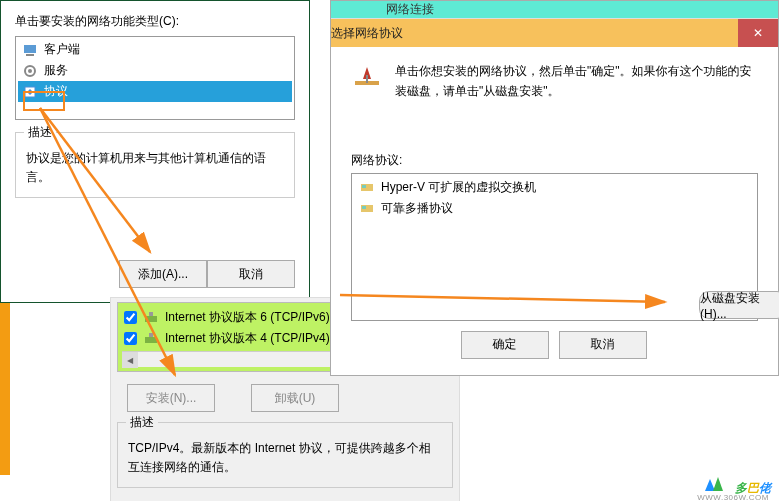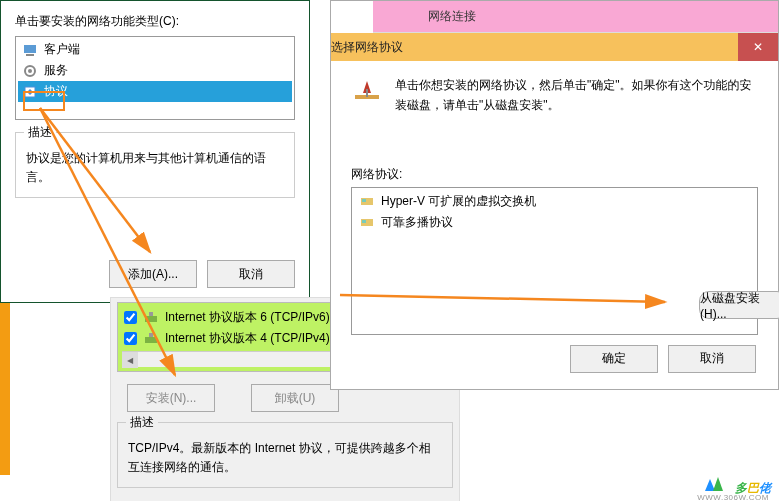--- a/index.html
+++ b/index.html
@@ -9,46 +9,46 @@
 .dlg1-label { margin-bottom: 6px; color: #000; }
 .lb1 { border: 1px solid #999; background: #fff; height: 84px; margin-bottom: 12px; padding: 2px; }
 .lb1-item { display: flex; align-items: center; gap: 6px; padding: 2px 4px; color: #000; }
 .lb1-item.sel { background: #26a0da; color: #fff; }
 .ico { width: 16px; height: 16px; display: inline-flex; align-items: center; justify-content: center; }
 
 .group { border: 1px solid #ccc; position: relative; padding: 16px 10px 10px; margin-bottom: 14px; }
 .group-title { position: absolute; top: -9px; left: 8px; background: #fff; padding: 0 4px; color: #000; }
 .desc-text { color: #000; line-height: 1.6; }
 
-.btn-row { display: flex; justify-content: flex-end; gap: 10px; margin-top: 8px; }
+.btn-row { display: flex; justify-content: flex-end; margin-top: 8px; }
 .btn { min-width: 88px; height: 28px; border: 1px solid #aaa; background: #f0f0f0; display: inline-flex; align-items: center; justify-content: center; cursor: pointer; }
 .btn.disabled { color: #888; }
 
 .panel2 { position: absolute; left: 110px; top: 297px; width: 350px; background: #f0f0f0; padding: 4px 6px 12px; border: 1px solid #ddd; }
 .chk-list { background: #bef264; border: 1px solid #bbb; padding: 4px; }
 .chk-row { display: flex; align-items: center; gap: 6px; padding: 2px; }
 .chk-row input { margin: 0; }
 .scrollbar { height: 16px; background: #f0f0f0; border-top: 1px solid #ccc; margin-top: 2px; display: flex; justify-content: space-between; }
 .scr-btn { width: 16px; height: 16px; background: #ddd; display: flex; align-items: center; justify-content: center; color: #666; font-size: 8px; }
 .panel2 .btn-row2 { display: flex; gap: 36px; margin: 12px 0 10px 10px; }
 .panel2 .group { background: #f0f0f0; }
 .panel2 .group-title { background: #f0f0f0; }
 
 .dlg2 { position: absolute; left: 330px; top: 0; width: 449px; border: 1px solid #aaa; background: #fff; }
-.titlebar-top { height: 32px; background: #f9a8d4; border-bottom: 1px solid #ddd; display: flex; align-items: center; padding-left: 55px; color: #333; margin-left: 42px; }
+.titlebar-top { height: 18px; background: #5eead4; border-bottom: 1px solid #ddd; display: flex; align-items: center; padding-left: 55px; color: #333; }
 .titlebar { height: 28px; background: #f7c15c; display: flex; align-items: center; justify-content: flex-start; position: relative; color: #222; }
 .close-btn { position: absolute; right: 0; top: 0; width: 40px; height: 28px; background: #c75050; color: #fff; display: flex; align-items: center; justify-content: center; font-size: 14px; }
 .dlg2-body { padding: 14px 20px 16px; }
 .instr-row { display: flex; gap: 12px; margin-bottom: 50px; }
 .wiz-icon { width: 32px; height: 32px; flex-shrink: 0; }
 .instr { line-height: 1.7; color: #000; }
 .proto-label { margin-bottom: 4px; color: #000; }
 .proto-list { border: 1px solid #999; background: #fff; height: 148px; padding: 3px; }
 .proto-item { display: flex; gap: 6px; padding: 2px 4px; }
-.dlg2-foot { display: flex; justify-content: flex-end; gap: 10px; margin-top: 10px; padding-right: 2px; }
+.dlg2-foot { display: flex; justify-content: center; gap: 10px; margin-top: 10px; padding-right: 2px; }
 
 .arrow-layer { position: absolute; inset: 0; pointer-events: none; }
 
 .accent-bar { position: absolute; left: 0; top: 295px; width: 10px; height: 180px; background: #f39c12; }
 
 .watermark { position: absolute; right: 8px; bottom: 4px; font-size: 20px; font-weight: bold; font-style: italic; }
 .wm1 { color: #39b54a; }
 .wm2 { color: #e6b800; }
 .wm3 { color: #1e90ff; }
 .wm-url { position: absolute; right: 10px; bottom: -1px; font-size: 8px; color: #999; letter-spacing: 0.5px; }

